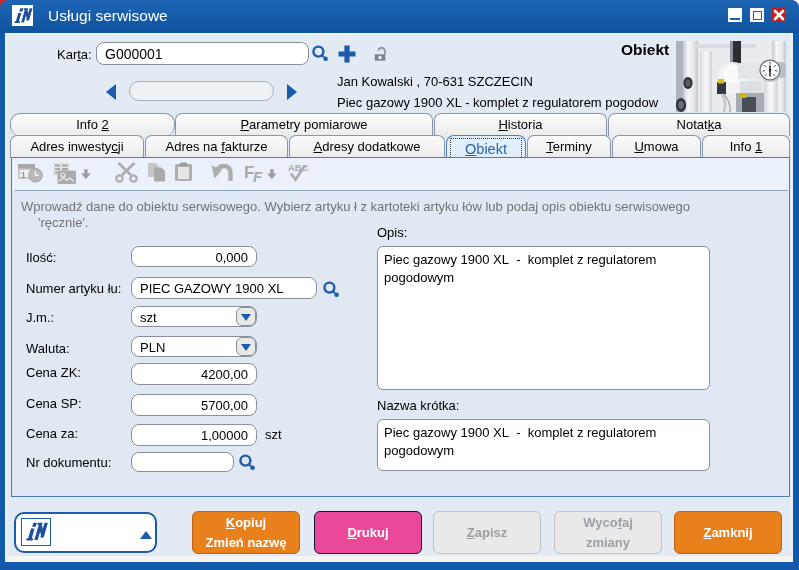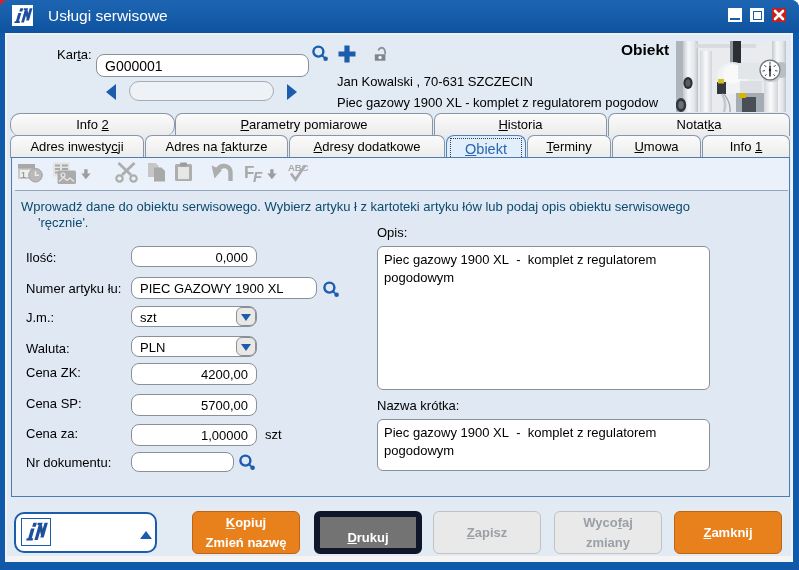--- a/index.html
+++ b/index.html
@@ -24,31 +24,31 @@
 
 .tab { position:absolute; height:23px; background:linear-gradient(#fbfbfb,#ebebeb);
   border:1px solid #8896a8; border-bottom:none; border-radius:7px 7px 0 0;
   font-size:13px; text-align:center; line-height:21px; color:#000; }
 .tabsel { position:absolute; background:#e1eefb; border:1px solid #4c80bd; border-bottom:none;
   border-radius:7px 7px 0 0; font-size:13px; text-align:center; color:#14509e; }
 #panel { position:absolute; left:11px; top:157px; width:779px; height:340px;
   border:1px solid #4d7cb5; background:#dfe8f3; }
 #toolbar { position:absolute; left:0; top:0; width:777px; height:32px; background:#eaf1fa; }
 #tbsep { position:absolute; left:3px; top:32px; width:773px; height:1px; background:#93a5b8; }
-.instr { position:absolute; font-size:13px; color:#0c4a6e; }
+.instr { position:absolute; font-size:13px; color:#737373; }
 
 .combo-btn { position:absolute; width:20px; height:19px; background:#e9e8e4;
   border:1px solid #8a9097; border-radius:6px; }
 .tri-down { width:0; height:0; border-left:5px solid transparent; border-right:5px solid transparent;
   border-top:7px solid #1b5cad; position:absolute; left:4px; top:6px; }
 
 .btn { position:absolute; top:511px; width:108px; height:43px; border-radius:6px;
   font-size:13px; font-weight:bold; color:#fff; text-align:center; }
 .btn-orange { background:#e8811c; border:1px solid #c06312; }
-.btn-green  { background:#737373; border:6px solid #0f172a; }
+.btn-green  { background:#ec4899; border:1px solid #0f172a; }
 .btn-gray   { background:#e9e9e9; border:1px solid #c2c2c2; color:#9aa0a6; }
 u { text-decoration:underline; }
 </style>
 </head>
 <body>
 <div id="win"></div>
 <div id="corner-red"></div>
 <div id="titlebar"></div>
 <div id="logo"><svg width="21" height="21" viewBox="0 0 21 21">
  <g transform="skewX(-16) translate(6,0)" fill="#1c4f9e">
@@ -68,21 +68,21 @@
 <div class="wbtn" style="left:750px;background:#fff;">
     <div style="position:absolute;left:2.5px;top:2.5px;width:9px;height:9px;border:1.8px solid #1b5cad;"></div>
   </div>
 <div class="wbtn" style="left:772px;background:#c4201d;"><svg width="14" height="14" viewBox="0 0 14 14">
       <path d="M3 3 L11 11 M11 3 L3 11" stroke="#fff" stroke-width="2.6" stroke-linecap="round"></path>
     </svg></div>
 <div id="content"></div>
 <div class="abs" style="left:7px;top:556px;width:786px;height:6px;background:#f3f4f3;"></div>
 
 <div class="lbl" style="left:57px;top:47px;">Kar<u>t</u>a:</div>
-<div class="inp" style="left:96px;top:42px;width:213px;height:23px;line-height:22px;font-size:14px;margin-top:12px;">G000001</div>
+<div class="inp" style="left:96px;top:42px;width:213px;height:23px;line-height:22px;font-size:14px;">G000001</div>
 <svg class="abs" style="left:311px;top:44px;" width="20" height="20" viewBox="0 0 20 20">
   <circle cx="7.4" cy="7.6" r="5" fill="none" stroke="#1b5cad" stroke-width="2.4"></circle>
   <line x1="11" y1="11.2" x2="13" y2="13.2" stroke="#1b5cad" stroke-width="2"></line>
   <circle cx="14.6" cy="14.8" r="2.3" fill="#1b5cad"></circle>
 </svg>
 <svg class="abs" style="left:337px;top:44px;" width="20" height="20" viewBox="0 0 20 20">
   <path d="M10 1.5 V18.5 M1.5 10 H18.5" stroke="#1b5cad" stroke-width="5.2"></path>
 </svg>
 <svg class="abs" style="left:372px;top:44px;" width="18" height="18" viewBox="0 0 18 18">
   <path d="M6.3 6.4 C7 3.7, 10.6 2.7, 12.3 5.2 C13.1 6.5, 13.3 8.2, 13.2 10.2" fill="none" stroke="#8c9197" stroke-width="1.8"></path>

